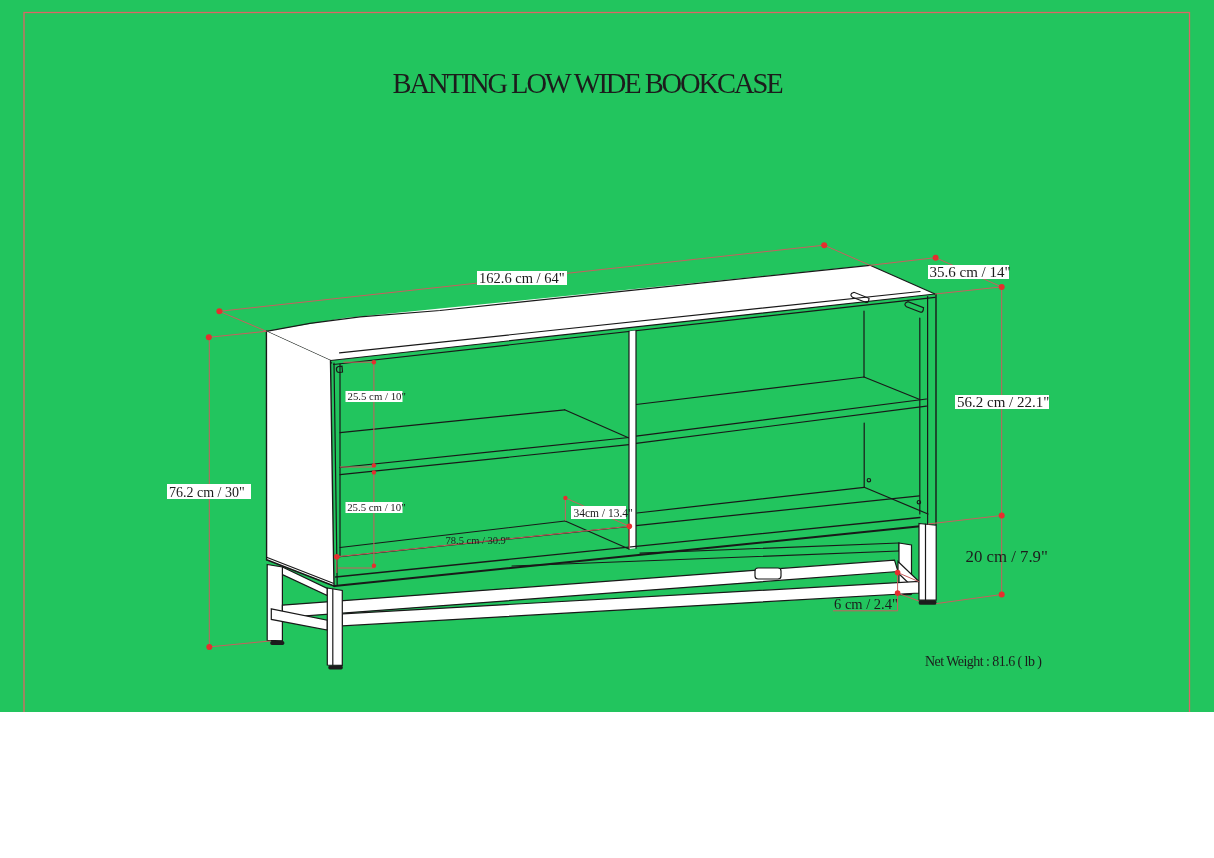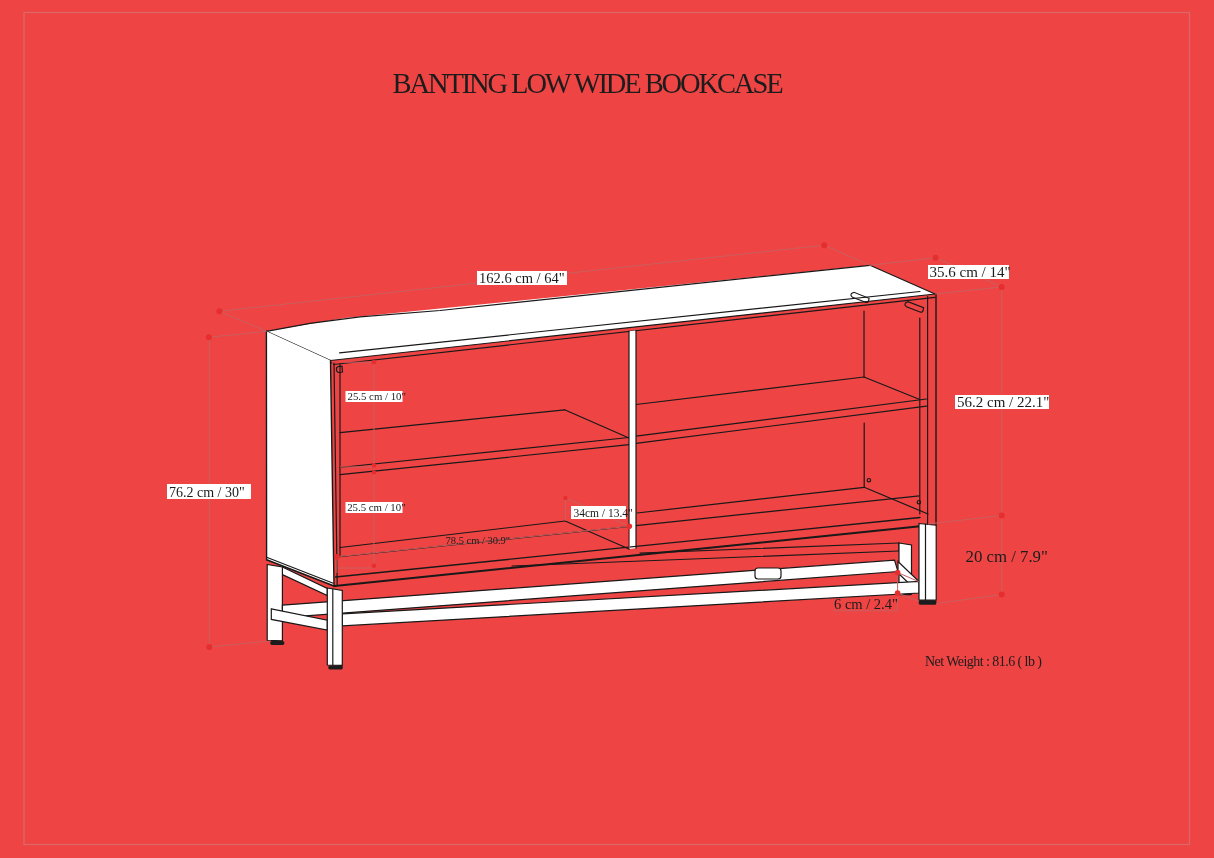--- a/index.html
+++ b/index.html
@@ -1,16 +1,16 @@
 <!DOCTYPE html>
 <html><head>
 <meta charset="utf-8">
 <style>
   html,body{margin:0;padding:0;background:#ffffff;}
-  #page{position:relative;width:1214px;height:858px;background:#ef4444;overflow:hidden;
+  #page{position:relative;width:1214px;height:712px;background:#22c55e;overflow:hidden;
         font-family:"Liberation Serif", serif;}
   svg{position:absolute;top:0;left:0;}
   text{fill:#1c1c1c;}
 </style>
 </head>
 <body>
 <div id="page">
 <svg width="1214" height="858" viewBox="0 0 1214 858">
 
   <rect x="24" y="12.5" width="1165.5" height="832" fill="none" stroke="#dd6666" stroke-width="1.3"></rect>

